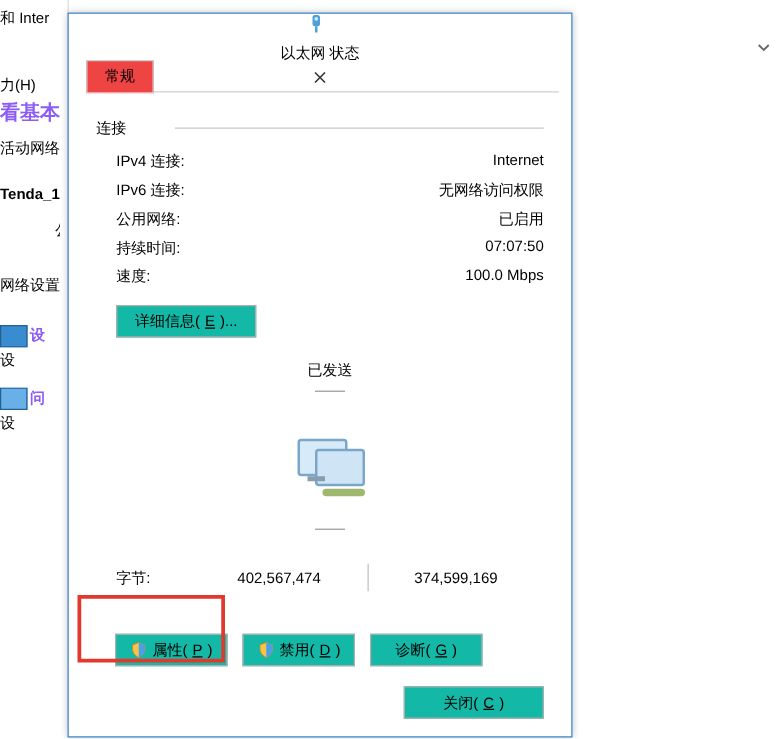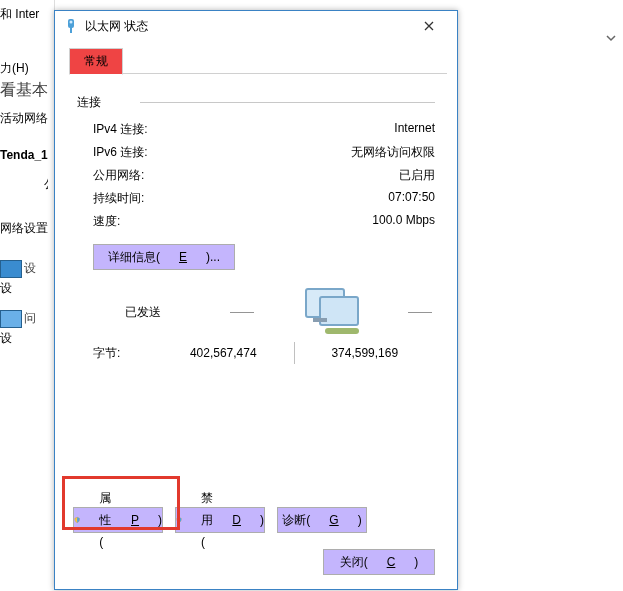--- a/index.html
+++ b/index.html
@@ -1,65 +1,65 @@
 <!DOCTYPE html>
 <html><head>
 <meta charset="utf-8">
 <style>
   html,body{margin:0;padding:0;font-family:"Microsoft YaHei","Segoe UI",Tahoma,sans-serif;font-size:12px;color:#000;background:#fff;}
   .viewport{position:relative;width:623px;height:591px;overflow:hidden;background:#fff;}
 
   
   .bg-left{position:absolute;left:0;top:0;width:55px;height:579px;border-right:1px solid #ddd;box-sizing:border-box;}
   .bg-left .ln{position:absolute;left:0;right:6px;font-size:12px;white-space:nowrap;overflow:hidden;}
-  .bg-left .blue{color:#404040;}
+  .bg-left .blue{color:#8b5cf6;font-weight:bold;}
   .bg-left .ico{display:inline-block;width:20px;height:16px;background:#3a8cd0;border:1px solid #25608f;margin-right:2px;vertical-align:middle;}
   .bg-left .ico2{background:#6ab0e8;}
   .bg-top-right{position:absolute;right:6px;top:32px;}
 
   
   .dlg{position:absolute;left:54px;top:10px;width:402px;height:578px;background:#fff;border:1px solid #3a82c4;box-shadow:0 0 6px rgba(0,0,0,.3);}
-  .titlebar{height:30px;line-height:30px;padding:0 8px;display:flex;align-items:center;}
+  .titlebar{height:30px;line-height:30px;padding:0 8px;display:flex;align-items:center;flex-direction:column;}
   .titlebar .tico{width:16px;height:16px;margin-right:6px;display:inline-flex;align-items:center;justify-content:center;}
   .titlebar .ttl{flex:1;font-size:12px;}
   .titlebar .close{width:40px;height:26px;display:flex;align-items:center;justify-content:center;cursor:default;}
   .titlebar .close svg{width:10px;height:10px;}
 
   .tabstrip{margin:6px 10px 0 14px;border-bottom:1px solid #d0d0d0;height:26px;}
   .tab{display:inline-block;height:25px;line-height:25px;padding:0 14px;border:1px solid #d0d0d0;border-bottom:1px solid #fff;background:#ef4444;position:relative;top:1px;}
 
   .body{padding:8px 22px 2px 22px;}
   .group-head{display:flex;align-items:center;margin:12px 0 10px 0;gap:31px;}
   .group-head .lbl{white-space:nowrap;margin-right:8px;}
   .group-head .rule{flex:1;border-top:1px solid #c8c8c8;}
 
   .row{display:flex;justify-content:space-between;margin:6px 0 6px 16px;}
   .row .k{}
   .row .v{text-align:right;}
 
-  .btn{height:24px;line-height:22px;padding:0 14px;background:#c4b5fd;border:1px solid #adadad;display:inline-flex;align-items:center;gap:19px;cursor:default;}
+  .btn{height:24px;line-height:22px;padding:0 14px;background:#14b8a6;border:1px solid #adadad;display:inline-flex;align-items:center;gap:4px;cursor:default;}
   .btn u{text-decoration:underline;}
   .details-btn-wrap{margin:14px 0 0 16px;}
 
   
-  .act-row{display:flex;align-items:center;justify-content:space-between;margin:18px 0 6px 16px;}
+  .act-row{display:flex;align-items:center;justify-content:space-between;margin:18px 0 6px 16px;flex-direction:column;}
   .act-row .side{width:100px;text-align:center;}
   .act-row .mid{flex:0 0 80px;display:flex;align-items:center;justify-content:center;}
   .pc-icon{width:60px;height:48px;position:relative;}
   .pc-icon .mon{position:absolute;left:4px;top:0;width:36px;height:26px;background:#d7eaf8;border:2px solid #7aa7c9;border-radius:3px;}
   .pc-icon .mon2{left:18px;top:8px;background:#cfe5f6;}
   .pc-icon .base{position:absolute;left:12px;top:30px;width:14px;height:4px;background:#889db0;}
   .pc-icon .cable{position:absolute;left:24px;top:40px;width:34px;height:6px;background:#9fb86d;border-radius:3px;}
 
   .bytes-row{display:flex;align-items:center;margin:4px 0 0 16px;}
   .bytes-row .lbl{width:60px;}
   .bytes-row .val{flex:1;text-align:center;}
   .bytes-row .sep{width:1px;height:22px;background:#c0c0c0;}
 
-  .footer-btns{position:absolute;left:18px;right:22px;bottom:56px;display:flex;gap:12px;}
+  .footer-btns{position:absolute;left:37px;right:22px;bottom:56px;display:flex;gap:12px;}
   .footer-btns .btn{width:88px;justify-content:center;padding:0;}
   .shield{width:14px;height:14px;display:inline-block;}
 
   .close-row{position:absolute;right:22px;bottom:14px;}
   .close-row .btn{width:82px;justify-content:center;align-items:center;}
 
   .highlight{position:absolute;border:3px solid #e2392d;pointer-events:none;}
 
   .chevron{width:12px;height:12px;}
 </style>

